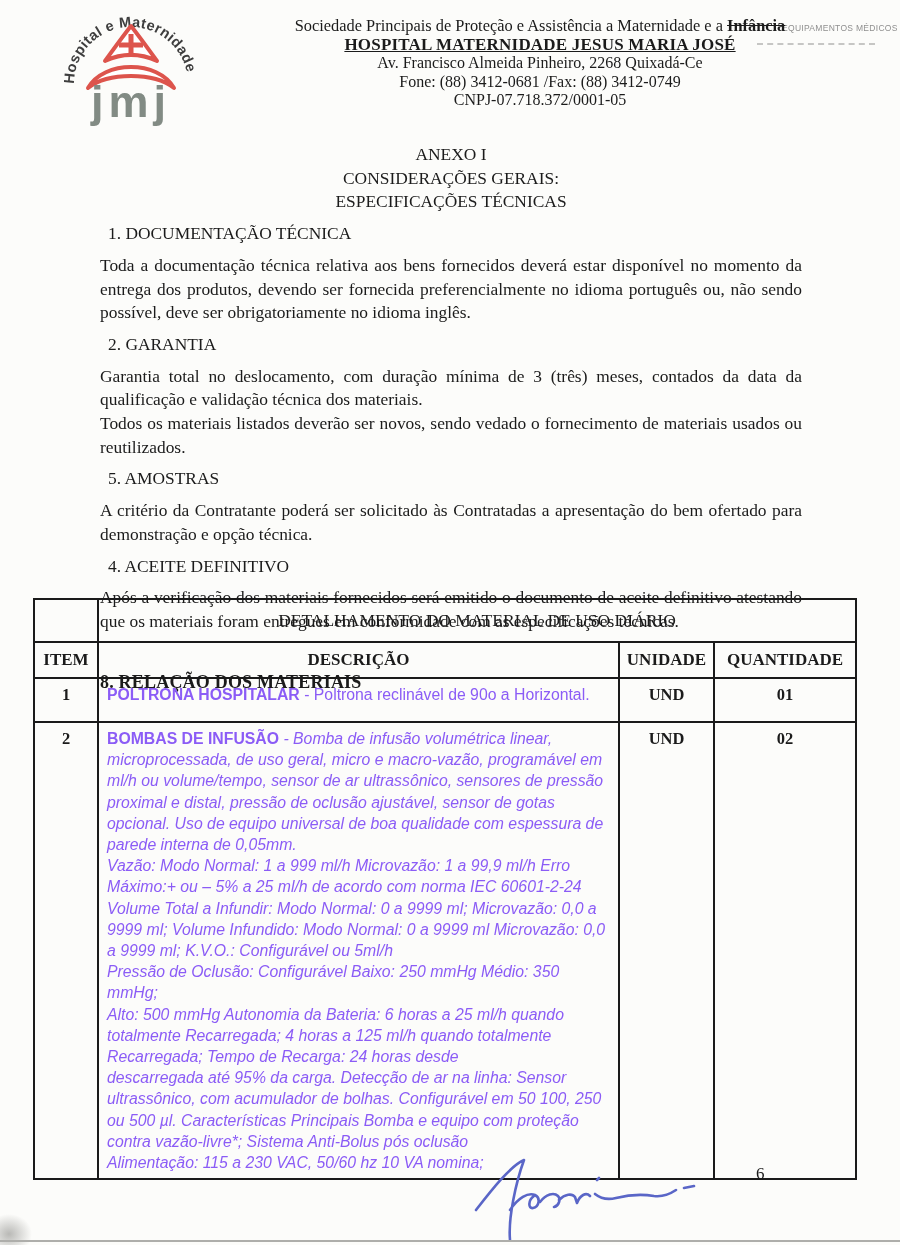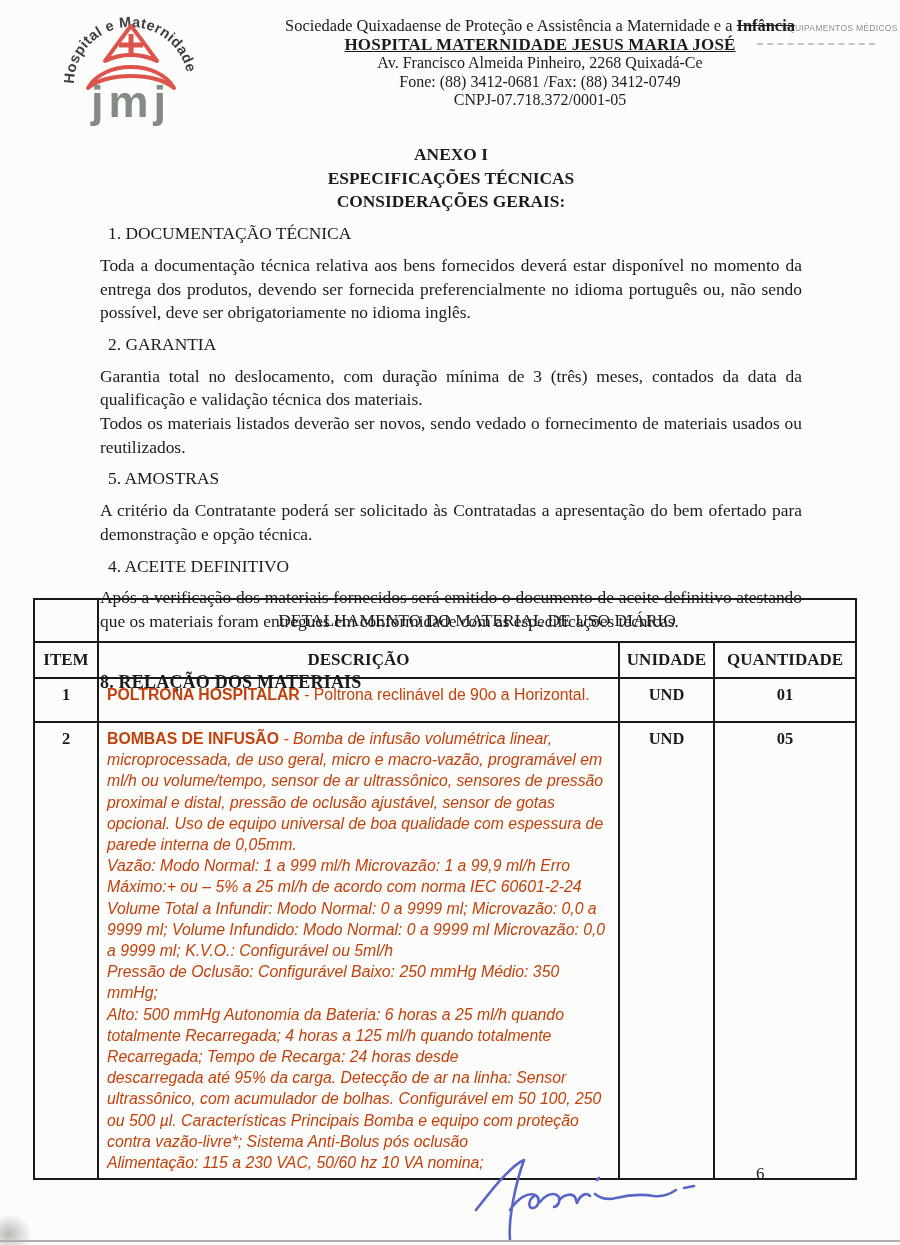--- a/index.html
+++ b/index.html
@@ -22,35 +22,35 @@
   .hdr .l2{font-size:17px;font-weight:bold;text-decoration:underline;letter-spacing:.2px;}
   .hdr .l3{font-size:16px;}
 
   .stamp{position:absolute;left:754px;top:23px;width:145px;
     font-family:"Liberation Sans","DejaVu Sans",sans-serif;
     font-size:8.5px;color:#8f8f8f;letter-spacing:.3px;white-space:nowrap;padding-left:28px;}
   .stamp-line{position:absolute;left:757px;top:43px;width:118px;border-top:2px dashed #c6c6c4;}
 
   
   .docbody{position:absolute;left:100px;top:143px;width:702px;font-size:17.4px;line-height:23.7px;}
-  .tc{text-align:center;font-weight:bold;margin:0;}
+  .tc{text-align:center;font-weight:normal;margin:0;}
   .sech{margin:8px;font-weight:normal;}
   .docbody p{margin:0;text-align:justify;}
   .mat-h{margin-top:37px;font-weight:bold;font-size:18px;letter-spacing:.2px;}
 
   
   .tbl{position:absolute;left:33px;top:598px;border-collapse:collapse;table-layout:fixed;
        font-family:"Liberation Serif","DejaVu Serif",serif;}
   .tbl td{border:2px solid #1a1a1a;vertical-align:top;padding:0;}
   .tbl .band td{height:41px;vertical-align:middle;text-align:center;font-weight:normal;font-size:17.5px;}
   .tbl .head td{height:34px;vertical-align:middle;text-align:center;font-weight:bold;font-size:17px;}
   .tbl .ctr{text-align:center;font-weight:bold;font-size:16.5px;padding-top:6px;}
   .tbl .r1{height:44px;}
   .tbl .desc{padding:5px 8px;font-family:"Liberation Sans","DejaVu Sans",sans-serif;
-             font-size:15.8px;line-height:21.2px;color:#c2410c;}
+             font-size:15.8px;line-height:21.2px;color:#8b5cf6;}
   .tbl .desc .b{font-weight:bold;}
   .pre{white-space:pre-line;font-style:italic;}
 
   .pagenum{position:absolute;left:756px;top:1164px;font-size:17px;}
   .sig{position:absolute;left:462px;top:1150px;}
 </style>
 </head>
 <body>
 
 <div class="page">
@@ -69,31 +69,31 @@
         <path d="M24,86 C40,58 94,58 110,86 C90,70 44,70 24,86 Z" fill="#fff" stroke="#dd544c" stroke-width="4" stroke-linejoin="round"></path>
       </g>
       <text x="67" y="115" text-anchor="middle" font-size="45" font-weight="bold" fill="#828b84" letter-spacing="5" font-family="Liberation Sans, DejaVu Sans, sans-serif">jmj</text>
     </svg>
   </div>
 
   <div class="stamp">EQUIPAMENTOS MÉDICOS LTDA</div>
   <div class="stamp-line"></div>
 
   <div class="hdr">
-    <div class="l1"><span>Sociedade Quixadaense de Proteção e Assistência a Maternidade e a </span><span class="struck">Infância</span></div>
+    <div class="l1"><span>Sociedade Principais de Proteção e Assistência a Maternidade e a </span><span class="struck">Infância</span></div>
     <div class="l2">HOSPITAL MATERNIDADE JESUS MARIA JOSÉ</div>
     <div class="l3">Av. Francisco Almeida Pinheiro, 2268 Quixadá-Ce</div>
     <div class="l3">Fone: (88) 3412-0681 /Fax: (88) 3412-0749</div>
     <div class="l3">CNPJ-07.718.372/0001-05</div>
   </div>
 
   <div class="docbody">
     <div class="tc">ANEXO I</div>
+    <div class="tc">CONSIDERAÇÕES GERAIS:</div>
     <div class="tc">ESPECIFICAÇÕES TÉCNICAS</div>
-    <div class="tc">CONSIDERAÇÕES GERAIS:</div>
 
     <div>
       <div class="sech">1. DOCUMENTAÇÃO TÉCNICA</div>
       <p>Toda a documentação técnica relativa aos bens fornecidos deverá estar disponível no momento da entrega dos produtos, devendo ser fornecida preferencialmente no idioma português ou, não sendo possível, deve ser obrigatoriamente no idioma inglês.</p>
     </div>
     <div>
       <div class="sech">2. GARANTIA</div>
       <p>Garantia total no deslocamento, com duração mínima de 3 (três) meses, contados da data da qualificação e validação técnica dos materiais.</p>
       <p>Todos os materiais listados deverão ser novos, sendo vedado o fornecimento de materiais usados ou reutilizados.</p>
     </div>
@@ -149,21 +149,21 @@
 Pressão de Oclusão: Configurável Baixo: 250 mmHg Médio: 350 mmHg;
 Alto: 500 mmHg Autonomia da Bateria: 6 horas a 25 ml/h quando
 totalmente Recarregada; 4 horas a 125 ml/h quando totalmente
 Recarregada; Tempo de Recarga: 24 horas desde
 descarregada até 95% da carga. Detecção de ar na linha: Sensor
 ultrassônico, com acumulador de bolhas. Configurável em 50 100, 250
 ou 500 µl. Características Principais Bomba e equipo com proteção
 contra vazão-livre*; Sistema Anti-Bolus pós oclusão
 Alimentação: 115 a 230 VAC, 50/60 hz 10 VA nomina;</span></td>
       <td class="ctr">UND</td>
-      <td class="ctr">05</td>
+      <td class="ctr">02</td>
     </tr>
   </tbody>
     </table>
 
   <div class="sig">
     <svg width="250" height="95" viewBox="0 0 250 95">
       <path d="M14,60 C28,42 48,16 62,10 C54,32 46,68 48,90 M48,60 C56,48 66,42 73,45 C79,48 77,57 71,58 C66,59 66,50 72,46 M78,52 C84,44 92,42 96,46 C99,49 97,56 92,57 M97,50 C103,44 110,43 113,47 L115,53 C118,45 124,42 128,46 M133,44 C138,48 146,50 154,48 C166,45 180,44 192,46 C200,47 208,44 214,40 M135,30 L137,28 M222,38 L232,36" fill="none" stroke="#5a66c7" stroke-width="2.6" stroke-linecap="round" stroke-linejoin="round"></path>
     </svg>
   </div>
   <div class="pagenum">6</div>

